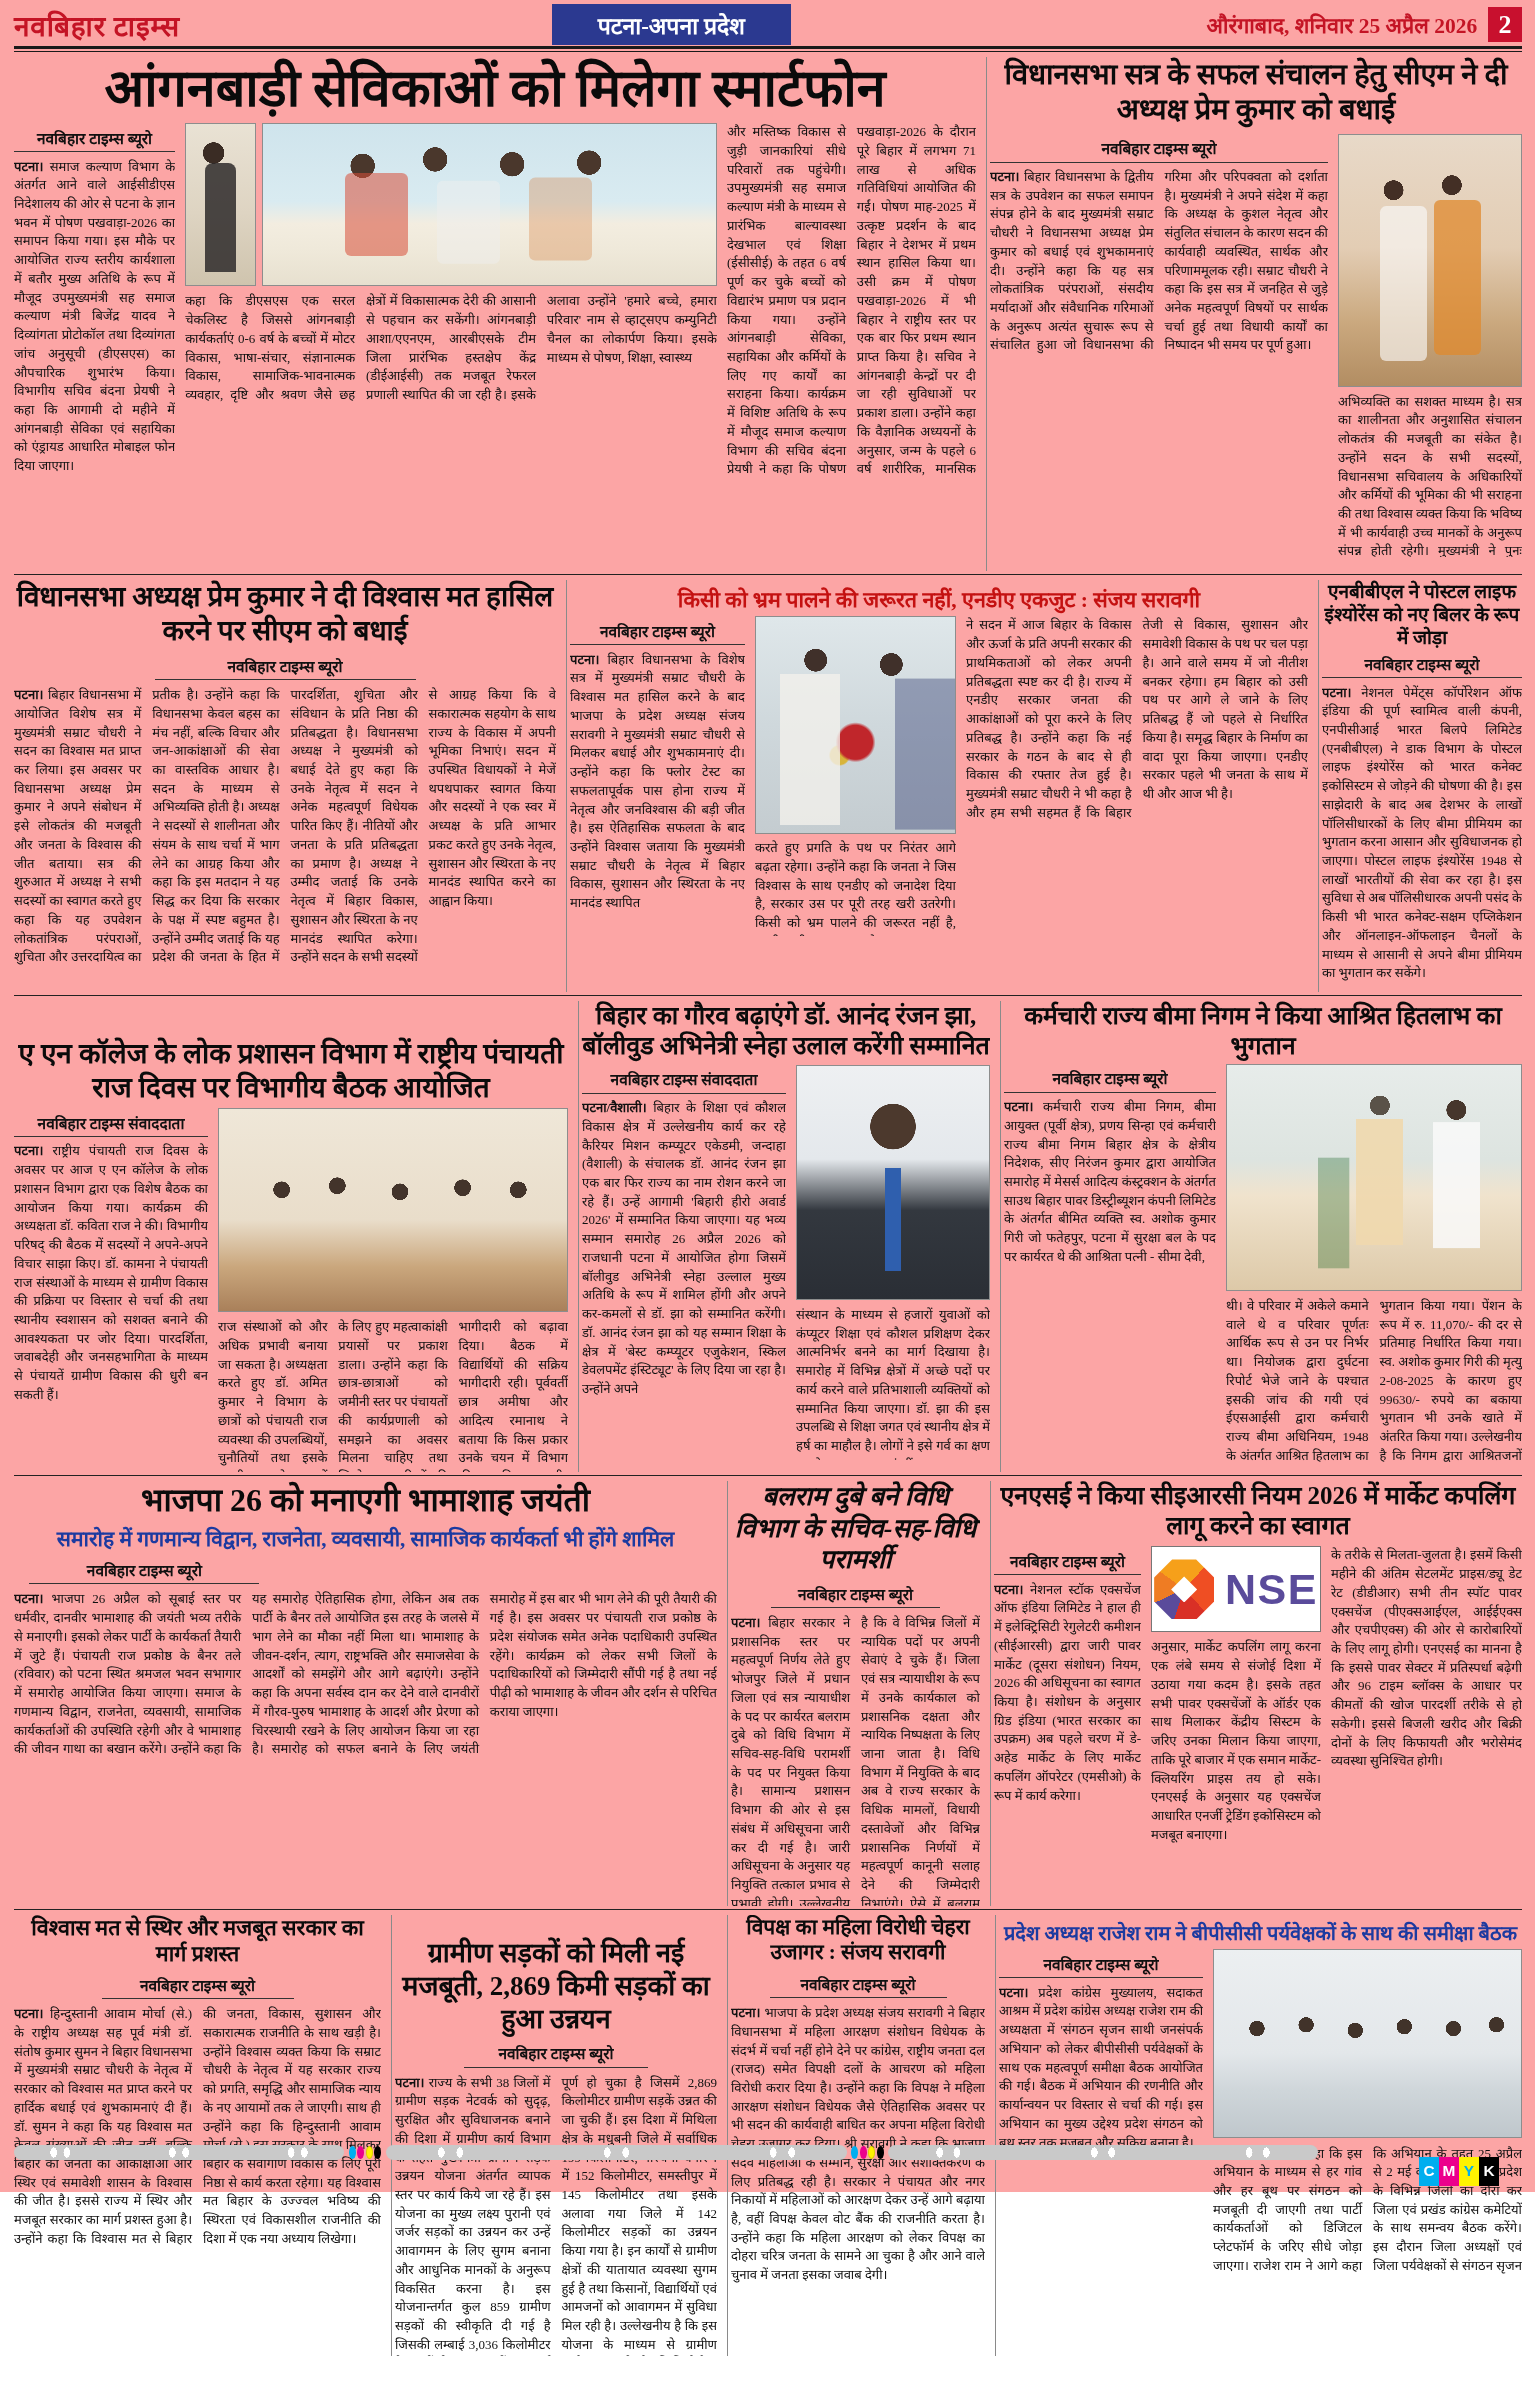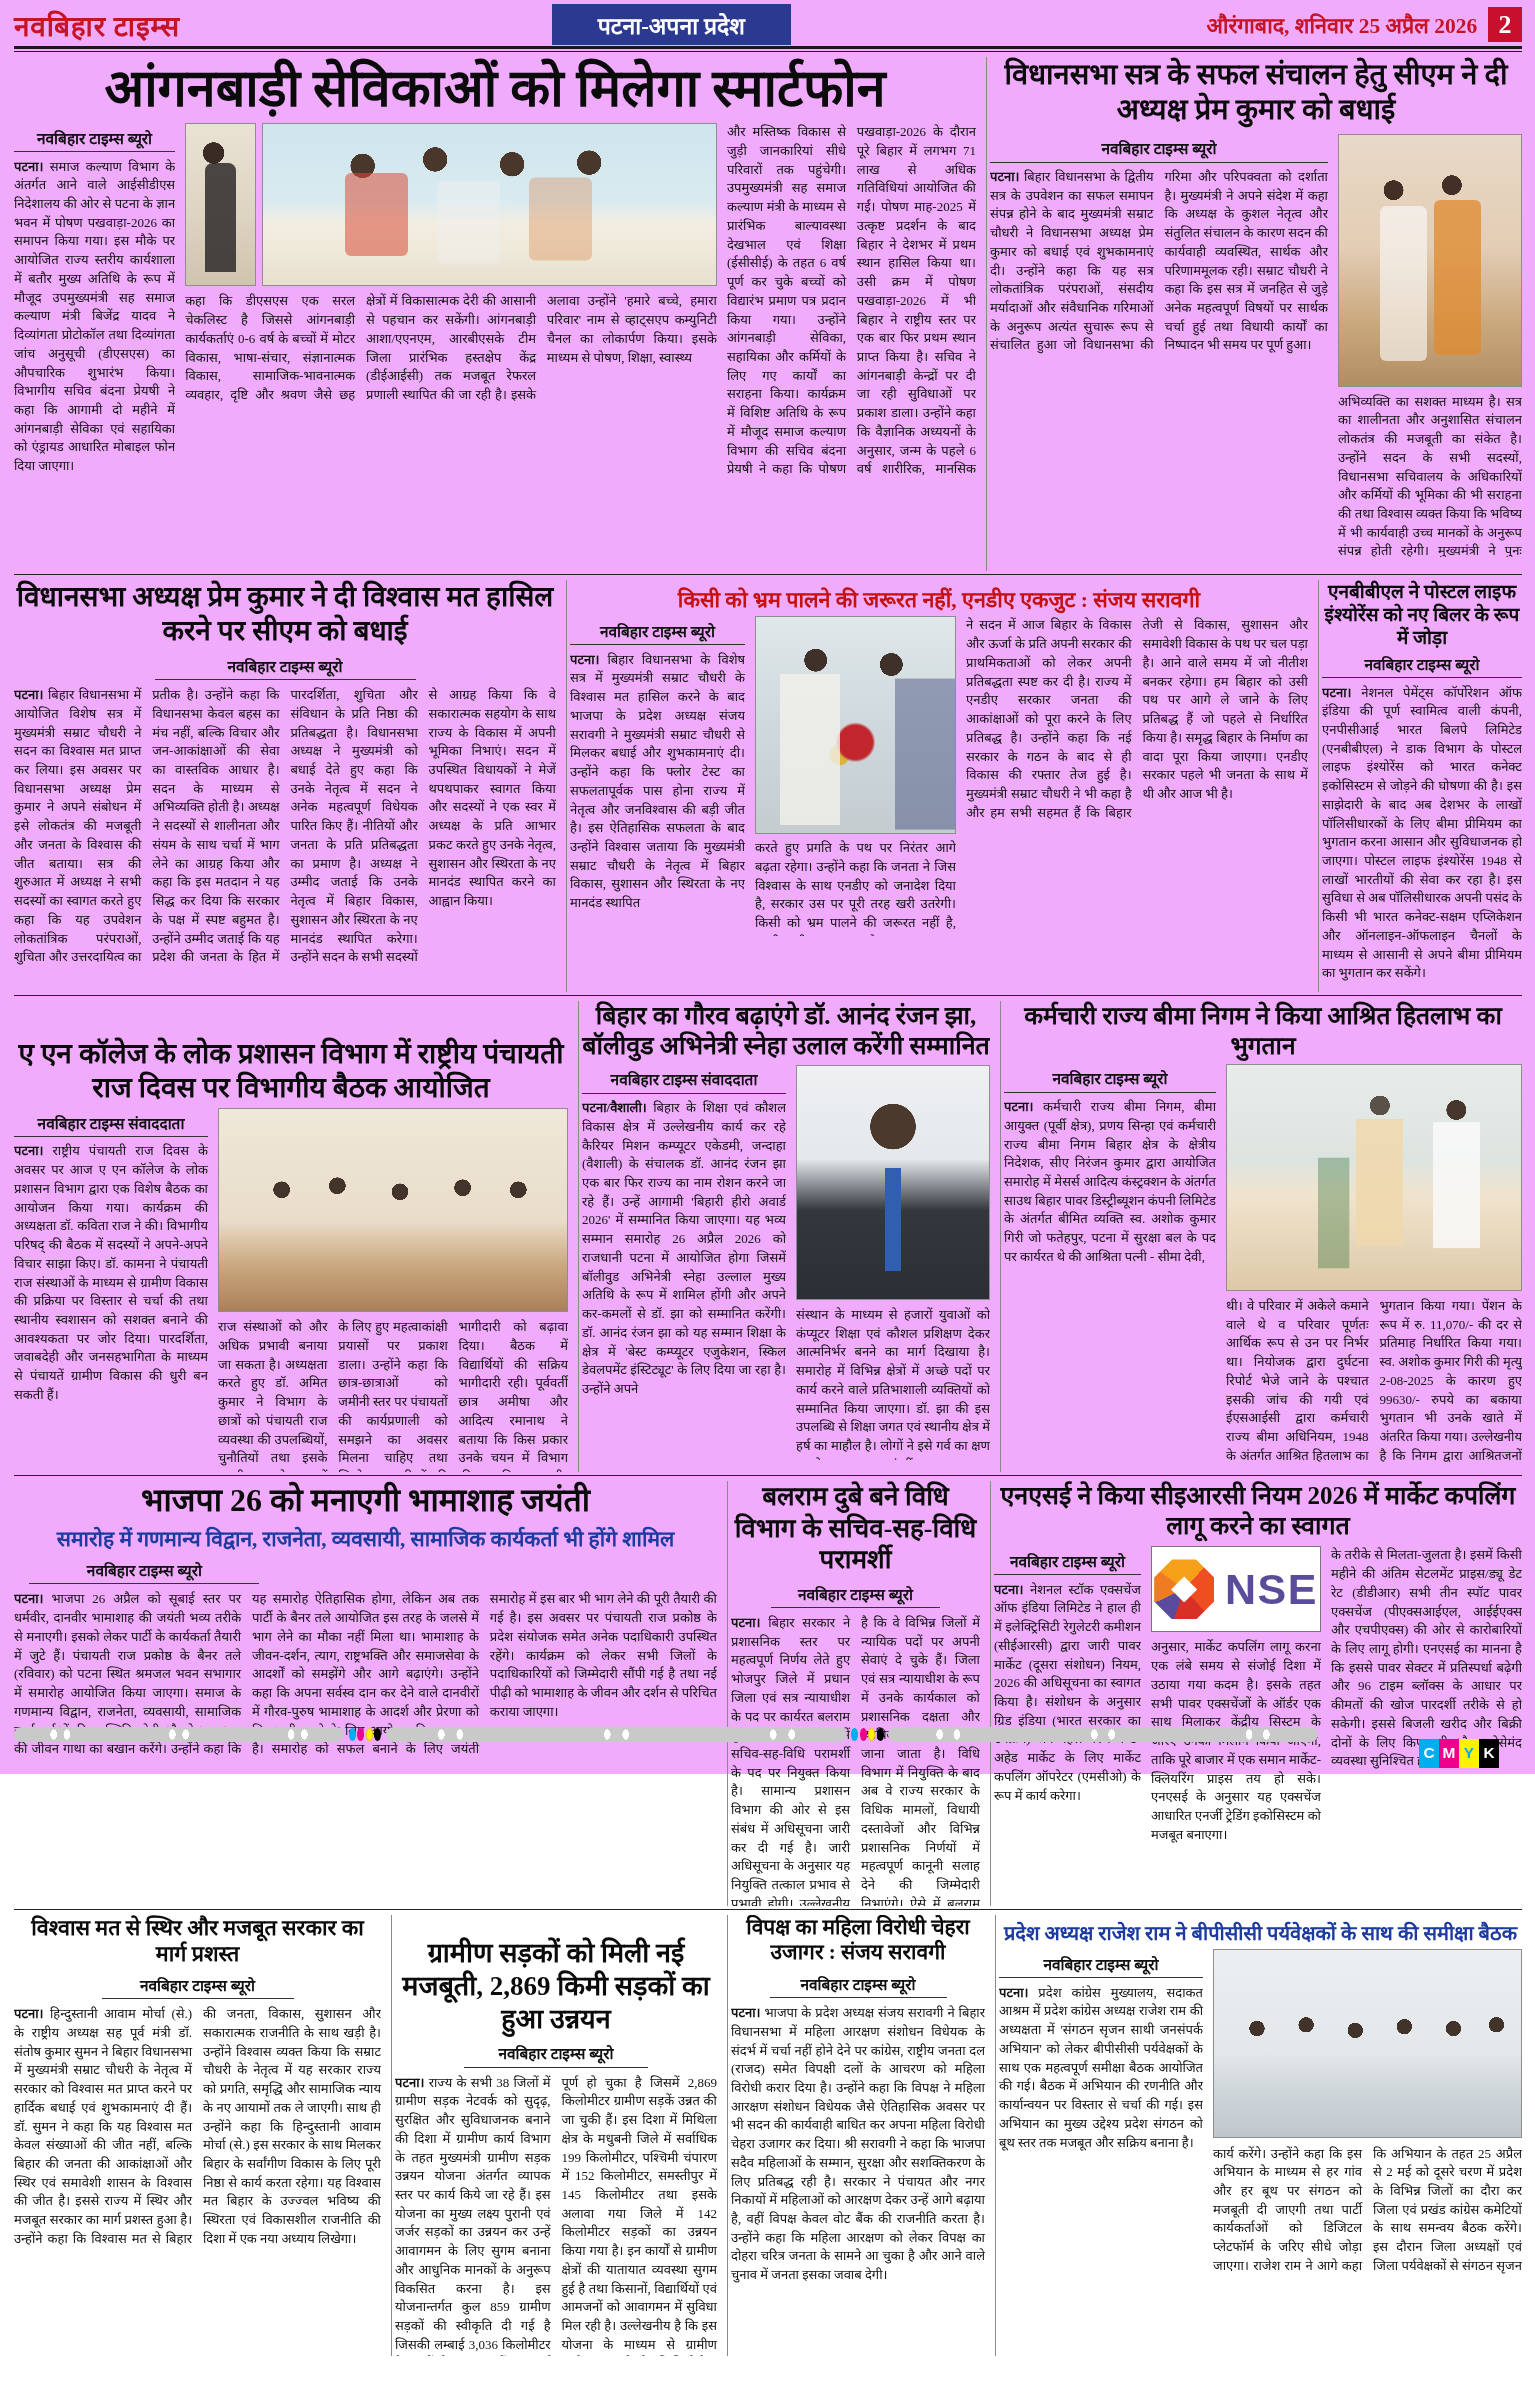--- a/index.html
+++ b/index.html
@@ -1,18 +1,18 @@
 <!DOCTYPE html>
 <html lang="hi" style="font-size:12.3px"><head>
 <meta charset="utf-8">
 <style>
   * { margin:0; padding:0; box-sizing:border-box; }
   html,body { width:1536px; background:#ffffff; }
   body { height:2401px; overflow:hidden; font-family:"Liberation Serif","DejaVu Serif",serif; color:#111; }
-  .page { width:1536px; height:1774px; padding:4.6px 14px 0 14px; position:relative; background:#f0abfc; }
+  .page { width:1536px; height:2192px; padding:4.6px 14px 0 14px; position:relative; background:#fca5a5; }
 
   
   .masthead-row { display:flex; align-items:center; height:40px; }
   .brand { color:#c41425; font-weight:700; font-size:28px; letter-spacing:0.8px; width:330px; }
   .section-box { background:#2b3990; color:#fff; font-weight:700; font-size:23px; text-align:center; padding:4.6px 46px; margin:0 auto; }
   .edition { color:#c41425; font-weight:700; font-size:21.5px; margin-left:auto; margin-right:10.8px; white-space:nowrap; }
   .pagenum { background:#c8102e; color:#fff; font-weight:700; font-size:26px; width:34px; height:35px; display:flex; align-items:center; justify-content:center; }
   .header-rule { border-top:3.8px solid #1a1a1a; border-bottom:0.8px solid #1a1a1a; height:6.1px; margin-top:1.5px; }
 
   
@@ -217,21 +217,21 @@
 
   <section class="band" style="height:434px;">
     <article style="width:703px;">
       <h1 class="hl" style="font-size:32px;">भाजपा 26 को मनाएगी भामाशाह जयंती</h1>
       <h2 class="sub blue" style="font-size:21px;">समारोह में गणमान्य विद्वान, राजनेता, व्यवसायी, सामाजिक कार्यकर्ता भी होंगे शामिल</h2>
       <div class="byline" style="width:230px;margin:3.1px 0 6.1px 15.4px;">नवबिहार टाइम्स ब्यूरो</div>
       <p class="body cols3" style="height:286px;"><b class="dl">पटना।</b> <span>भाजपा 26 अप्रैल को सूबाई स्तर पर धर्मवीर, दानवीर भामाशाह की जयंती भव्य तरीके से मनाएगी। इसको लेकर पार्टी के कार्यकर्ता तैयारी में जुटे हैं। पंचायती राज प्रकोष्ठ के बैनर तले (रविवार) को पटना स्थित श्रमजल भवन सभागार में समारोह आयोजित किया जाएगा। समाज के गणमान्य विद्वान, राजनेता, व्यवसायी, सामाजिक कार्यकर्ताओं की उपस्थिति रहेगी और वे भामाशाह की जीवन गाथा का बखान करेंगे। उन्होंने कहा कि यह समारोह ऐतिहासिक होगा, लेकिन अब तक पार्टी के बैनर तले आयोजित इस तरह के जलसे में भाग लेने का मौका नहीं मिला था। भामाशाह के जीवन-दर्शन, त्याग, राष्ट्रभक्ति और समाजसेवा के आदर्शों को समझेंगे और आगे बढ़ाएंगे। उन्होंने कहा कि अपना सर्वस्व दान कर देने वाले दानवीरों में गौरव-पुरुष भामाशाह के आदर्श और प्रेरणा को चिरस्थायी रखने के लिए आयोजन किया जा रहा है। समारोह को सफल बनाने के लिए जयंती समारोह में इस बार भी भाग लेने की पूरी तैयारी की गई है। इस अवसर पर पंचायती राज प्रकोष्ठ के प्रदेश संयोजक समेत अनेक पदाधिकारी उपस्थित रहेंगे। कार्यक्रम को लेकर सभी जिलों के पदाधिकारियों को जिम्मेदारी सौंपी गई है तथा नई पीढ़ी को भामाशाह के जीवन और दर्शन से परिचित कराया जाएगा।</span></p>
     </article>
 
     <article style="width:253px;">
-      <h1 class="hl" style="font-size:26px;">बलराम दुबे बने विधि विभाग के सचिव-सह-विधि परामर्शी</h1>
+      <h1 class="hl" style="font-size:26px;font-style:italic;">बलराम दुबे बने विधि विभाग के सचिव-सह-विधि परामर्शी</h1>
       <div class="byline" style="width:169px;margin:3.1px auto 6.1px auto;">नवबिहार टाइम्स ब्यूरो</div>
       <p class="body cols2" style="height:303px;"><b class="dl">पटना।</b> <span>बिहार सरकार ने प्रशासनिक स्तर पर महत्वपूर्ण निर्णय लेते हुए भोजपुर जिले में प्रधान जिला एवं सत्र न्यायाधीश के पद पर कार्यरत बलराम दुबे को विधि विभाग में सचिव-सह-विधि परामर्शी के पद पर नियुक्त किया है। सामान्य प्रशासन विभाग की ओर से इस संबंध में अधिसूचना जारी कर दी गई है। जारी अधिसूचना के अनुसार यह नियुक्ति तत्काल प्रभाव से प्रभावी होगी। उल्लेखनीय है कि वे विभिन्न जिलों में न्यायिक पदों पर अपनी सेवाएं दे चुके हैं। जिला एवं सत्र न्यायाधीश के रूप में उनके कार्यकाल को प्रशासनिक दक्षता और न्यायिक निष्पक्षता के लिए जाना जाता है। विधि विभाग में नियुक्ति के बाद अब वे राज्य सरकार के विधिक मामलों, विधायी दस्तावेजों और विभिन्न प्रशासनिक निर्णयों में महत्वपूर्ण कानूनी सलाह देने की जिम्मेदारी निभाएंगे। ऐसे में बलराम दुबे की नियुक्ति को काफी अहम माना जा रहा है।</span></p>
     </article>
 
     <article style="flex:1;">
       <h1 class="hl" style="font-size:25px;">एनएसई ने किया सीइआरसी नियम 2026 में मार्केट कपलिंग लागू करने का स्वागत</h1>
       <div class="grid" style="height:373px;margin-top:4.6px;">
         <div style="width:147px;">
           <div class="byline">नवबिहार टाइम्स ब्यूरो</div>
           <p class="body" style="height:333px;"><b class="dl">पटना।</b> <span>नेशनल स्टॉक एक्सचेंज ऑफ इंडिया लिमिटेड ने हाल ही में इलेक्ट्रिसिटी रेगुलेटरी कमीशन (सीईआरसी) द्वारा जारी पावर मार्केट (दूसरा संशोधन) नियम, 2026 की अधिसूचना का स्वागत किया है। संशोधन के अनुसार ग्रिड इंडिया (भारत सरकार का उपक्रम) अब पहले चरण में डे-अहेड मार्केट के लिए मार्केट कपलिंग ऑपरेटर (एमसीओ) के रूप में कार्य करेगा।</span></p>

